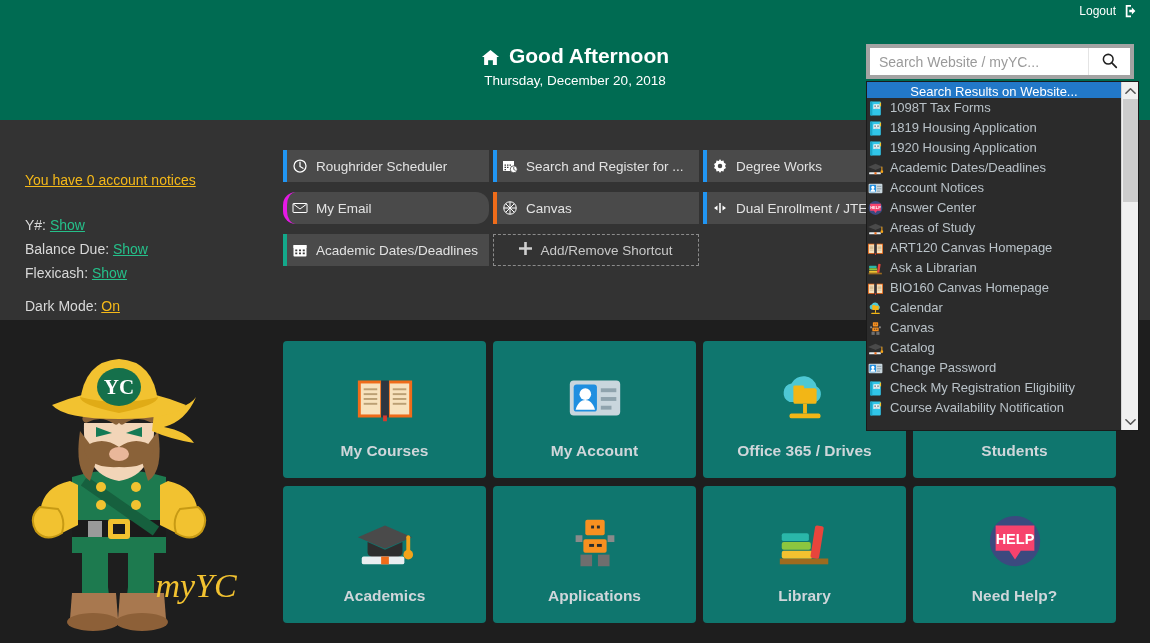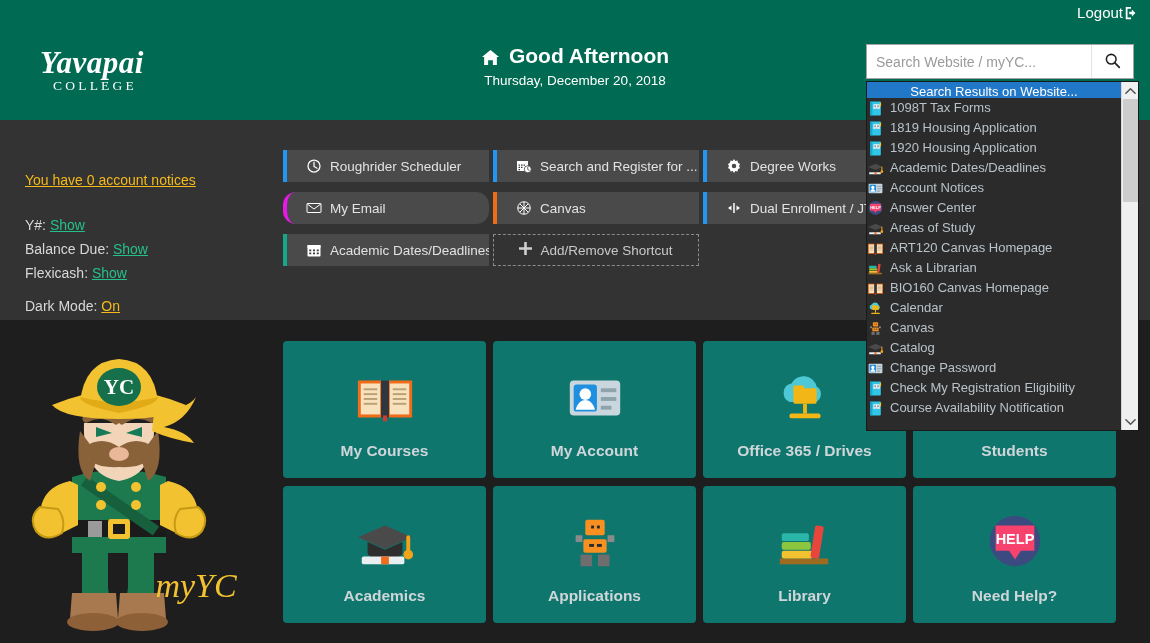--- a/index.html
+++ b/index.html
@@ -13,22 +13,22 @@
   }
   #app { position: relative; width: 1150px; height: 643px; overflow: hidden; }
 
   
   .header {
     position: absolute; top: 0; left: 0; width: 1150px; height: 120px;
     background: #006b52;
   }
   .logout-bar {
     position: absolute; top: 4px; right: 12px;
-    color: #ffffff; font-size: 15px;
-    display: flex; align-items: center; gap: 1px;
+    color: #ffffff; font-size: 12px;
+    display: flex; align-items: center; gap: 8px;
     cursor: pointer;
   }
   .logout-bar .lbl { font-weight: 400; }
   .logout-icon { display:inline-block; width: 14px; height: 14px; }
 
   .logo {
     position: absolute; left: 40px; top: 47px;
     color: #ffffff; line-height: 1;
     text-align: center;
   }
@@ -53,21 +53,21 @@
     display: inline-flex; align-items: center; gap: 9px;
   }
   .greeting .g2 { font-size: 13.5px; margin-top: 3px; }
   .home-icon { display:inline-block; width: 19px; height: 19px; position: relative; top: 1px;}
 
   
   .search-wrap {
     position: absolute; left: 866px; top: 44px;
     width: 268px; height: 35px;
     background: #737373;
-    border: 1px solid #a3a3a3;
+    border: 4px solid #a3a3a3;
     display: flex; align-items: stretch;
     z-index: 40;
   }
   .search-input {
     flex: 1; border: 0; outline: 0;
     background: #ffffff;
     font-size: 14px; color: #333;
     padding: 0 9px;
     font-family: "Liberation Sans", sans-serif;
   }
@@ -147,21 +147,21 @@
     position: absolute; left: 283px; top: 150px;
     display: grid;
     grid-template-columns: repeat(3, 206px);
     grid-auto-rows: 32px;
     column-gap: 4px; row-gap: 10px;
   }
   .sc {
     display: flex; align-items: center;
     background: #4a4a4a;
     color: #e2e2e2; font-size: 13.5px;
-    padding-left: 19px; gap: 8px;
+    padding-left: 5px; gap: 8px;
     border-left: 4px solid #2196f3;
     overflow: hidden; white-space: nowrap;
     cursor: pointer;
   }
   .sc .sc-ico { flex: 0 0 16px; width:16px; height:16px; display:block; }
   .sc-add {
     display: flex; align-items: center; justify-content: center;
     border: 1px dashed #8b8b8b; background: transparent;
     color: #c9c9c9; font-size: 13.5px; gap: 8px;
     cursor: pointer;
@@ -205,24 +205,20 @@
     <div class="logout-bar">
       <span class="lbl">Logout</span>
       <span class="logout-icon">
         <svg width="14" height="14" viewBox="0 0 16 16">
             <path fill="#ffffff" d="M2 1h6v2H4v10h4v2H2z"></path>
             <path fill="#ffffff" d="M9 4l4 4-4 4v-2.6H6V6.6h3z"></path>
           </svg>
       </span>
     </div>
 
-    <div class="logo">
-      <span class="l1">Yavapai</span>
-      <span class="l2">COLLEGE</span>
-    </div>
 
     <div class="greeting">
       <div class="g1">
         <span class="home-icon">
           <svg width="19" height="19" viewBox="0 0 20 20">
               <path fill="#ffffff" d="M10 2L1 9.5h2.3V18h4.2v-5h5v5h4.2V9.5H19z"></path>
             </svg>
         </span>
         <span>Good Afternoon</span>
       </div>

